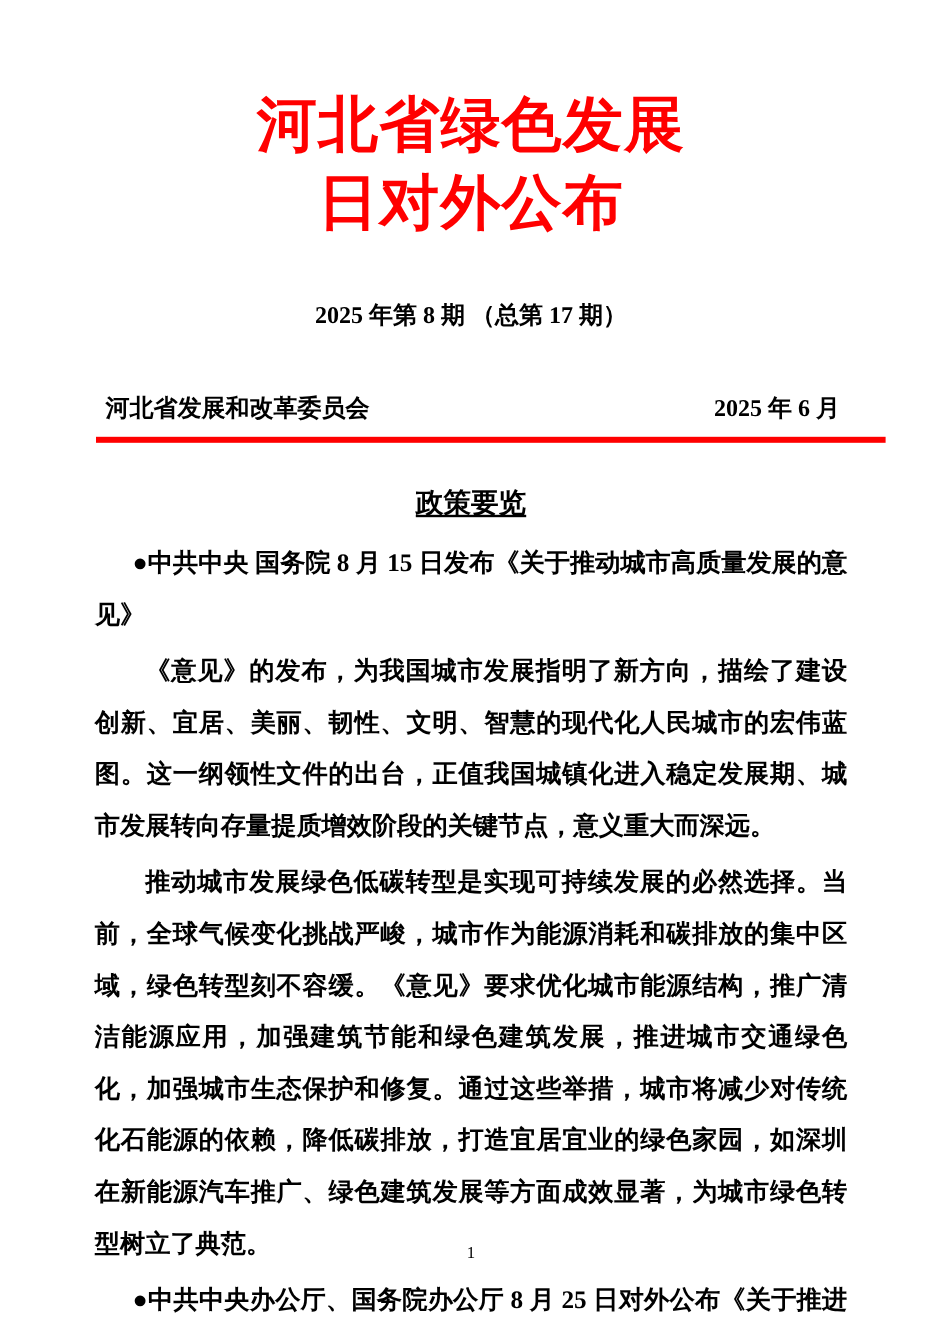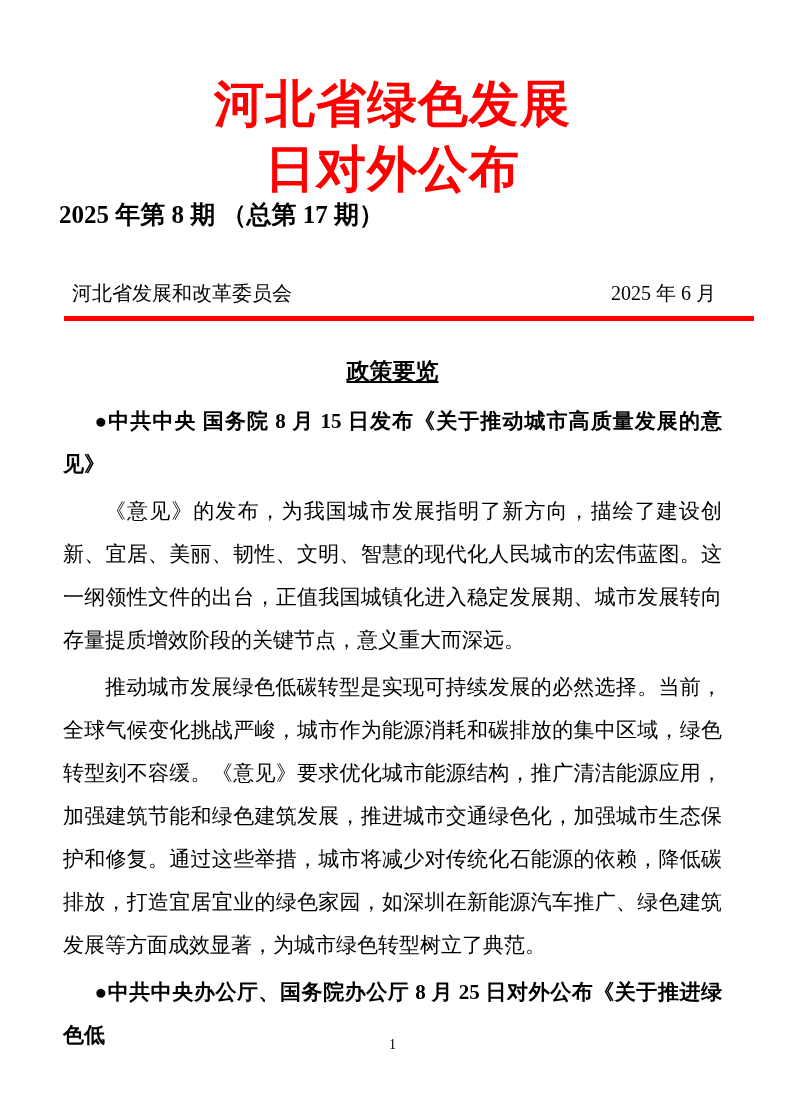--- a/index.html
+++ b/index.html
@@ -10,43 +10,44 @@
   .page {
     position: relative;
     width: 785px;
     height: 1101px;
     margin: 0 auto;
     background: #ffffff;
     color: #000000;
     font-family: "Liberation Serif", "DejaVu Serif", serif;
     overflow: hidden;
     box-sizing: border-box;
-    padding: 0 59px;
+    padding: 0 75px;
   }
   .doc-title {
     margin-top: 72px;
     text-align: center;
     color: #ff0000;
     font-weight: bold;
     font-size: 50px;
     line-height: 65px;
     letter-spacing: 1px;
   }
   .issue-line {
-    text-align: left;
+    margin-top: 48px;
+    text-align: center;
     font-weight: bold;
-    font-size: 25px;
+    font-size: 20px;
     line-height: 26px;
   }
   .masthead {
     display: flex;
     justify-content: space-between;
     align-items: baseline;
     margin: 52px 10px 0 13px;
-    font-weight: normal;
+    font-weight: bold;
     font-size: 20px;
     line-height: 26px;
   }
   .red-rule {
     height: 5px;
     background: #ff0000;
     margin: 10px -28px 0 5px;
   }
   .section-heading {
     margin-top: 36px;
@@ -60,21 +61,21 @@
     margin-top: 14px;
     font-size: 21px;
     line-height: 43px;
     text-align: justify;
   }
   .content p {
     margin: 4px;
   }
   .para-body {
     text-indent: 2em;
-    font-weight: normal;
+    font-weight: bold;
   }
   .para-bullet {
     text-indent: 1.5em;
     font-weight: bold;
   }
   .page-number {
     position: absolute;
     left: 0;
     right: 0;
     bottom: 48px;

